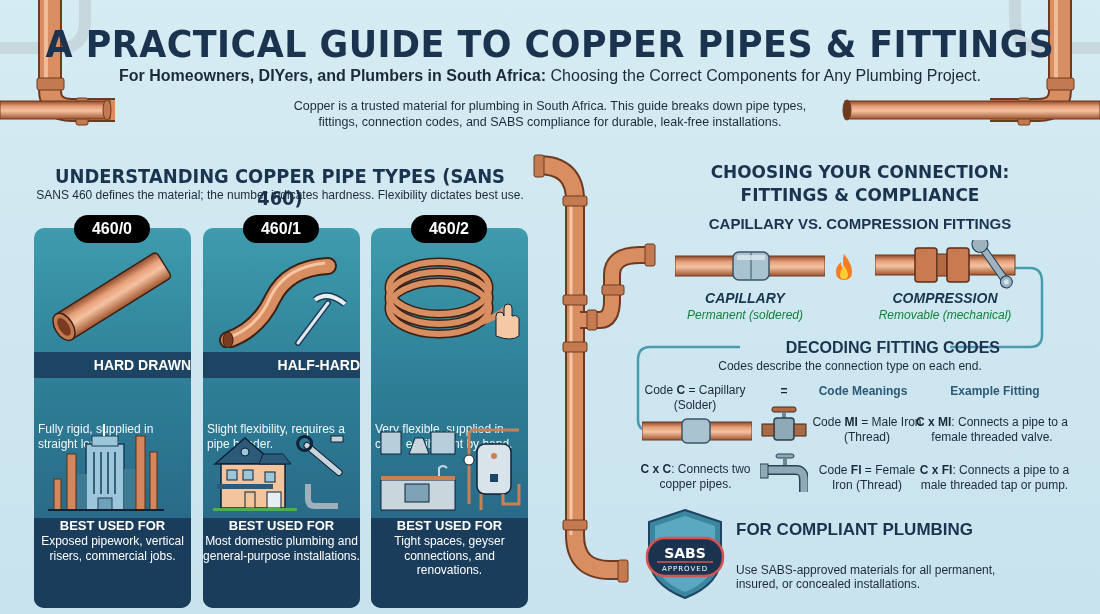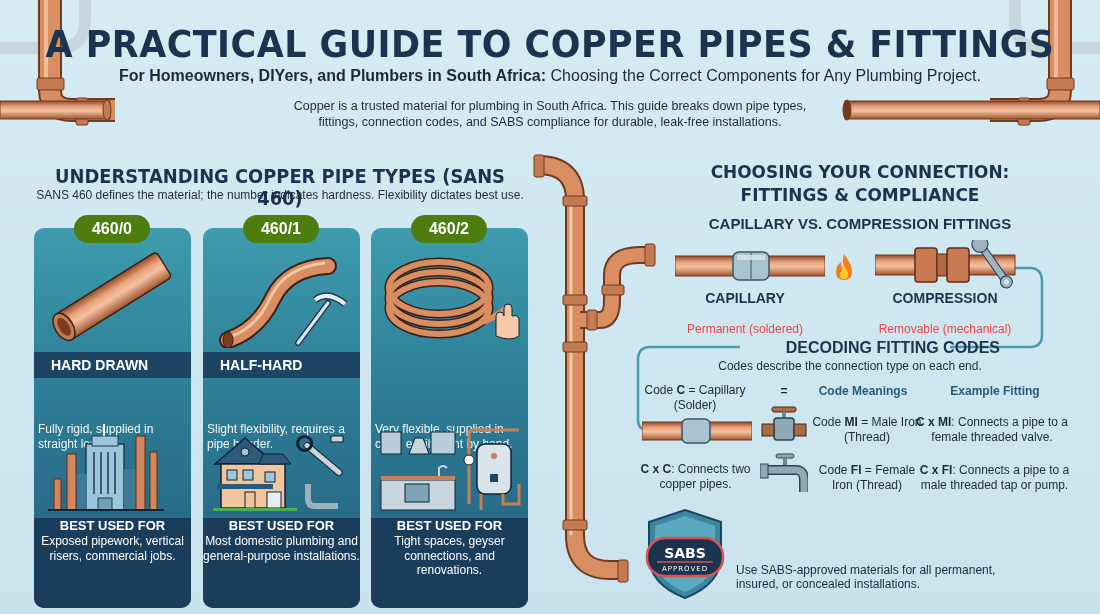--- a/index.html
+++ b/index.html
@@ -40,27 +40,27 @@
     position: absolute; left: 30px; width: 500px; top: 188px; text-align: center;
     font-size: 12px; color: #1b2a3a;
   }
   .card {
     position: absolute; top: 228px; width: 157px; height: 380px;
     border-radius: 10px; overflow: hidden;
     background: linear-gradient(180deg, #3e9cae 0%, #2e7f97 40%, #255e7e 100%);
   }
   .card-badge {
     position: absolute; top: 215px; height: 28px; width: 76px;
-    border-radius: 14px; background: #4d7c0f; color: #fff;
+    border-radius: 14px; background: #000000; color: #fff;
     font-size: 16px; font-weight: 700; text-align: center; line-height: 28px;
   }
   .card-illus { position: absolute; left: 0; top: 10px; width: 157px; height: 110px; }
   .card-bar {
     position: absolute; top: 124px; left: 0; width: 157px; height: 26px;
-    background: #1d4563; color: #fff; text-align: left;
+    background: #1d4563; color: #fff; text-align: right;
     font-size: 14px; font-weight: 700; line-height: 26px; padding-left: 17px;
   }
   .card-desc {
     position: absolute; top: 154px; left: 4px; width: 149px; 
     color: #f1f8fa; font-size: 12px; line-height: 15px; margin-top: 40px;
   }
   .card-illus2 { position: absolute; left: 0; top: 196px; width: 157px; height: 92px; }
   .card-foot {
     position: absolute; top: 290px; left: 0; width: 157px; height: 90px;
     background: #1b3d5c; color: #fff; text-align: center; 
@@ -71,23 +71,23 @@
   
   .sec-title-right {
     position: absolute; left: 660px; width: 400px; top: 160px; text-align: center;
     font-size: 18px; font-weight: 800; color: #1c3350; line-height: 23px;
     font-family: "DejaVu Sans", sans-serif; transform: scaleX(0.94);
   }
   .sub-title-right {
     position: absolute; left: 660px; width: 400px; top: 215px; text-align: center;
     font-size: 15px; font-weight: 800; color: #1c3350;
   }
-  .fit-label { position: absolute; text-align: center; width: 180px; }
+  .fit-label { position: absolute; text-align: center; width: 180px; font-style: italic; }
   .fit-label .n { font-size: 14px; font-weight: 800; color: #1c3350; }
-  .fit-label .d { font-size: 12px; color: #ef4444; margin-top: 16px; }
+  .fit-label .d { font-size: 12px; color: #15803d; margin-top: 2px; }
 
   .codes-title {
     position: absolute; left: 700px; width: 300px; top: 339px; text-align: right;
     font-size: 16px; font-weight: 800; color: #1c3350;
   }
   .codes-sub {
     position: absolute; left: 700px; width: 300px; top: 359px; text-align: center;
     font-size: 12px; color: #1b2a3a;
   }
   .ct { position: absolute; font-size: 12px; color: #1b2a3a; text-align: center; line-height: 15px; }
@@ -357,14 +357,15 @@
 
 <svg class="abs" style="left:643px;top:508px" width="84" height="92">
   <path d="M42 2 L78 14 V48 Q78 76 42 90 Q6 76 6 48 V14 Z" fill="#3c86a0" stroke="#1d4563" stroke-width="2"></path>
   <path d="M42 8 L72 18 V48 Q72 72 42 84 Q12 72 12 48 V18 Z" fill="#5aa9c0"></path>
   <rect x="4" y="30" width="76" height="38" rx="18" fill="#1c3350" stroke="#d9534f" stroke-width="2.5"></rect>
   <text x="42" y="50" text-anchor="middle" font-family="DejaVu Sans, sans-serif" font-weight="700" font-size="14" fill="#fff">SABS</text>
   <line x1="14" y1="54" x2="70" y2="54" stroke="#d9534f" stroke-width="1.5"></line>
   <text x="42" y="63" text-anchor="middle" font-family="DejaVu Sans, sans-serif" font-size="7" letter-spacing="1" fill="#fff">APPROVED</text>
 </svg>
 <div class="sabs-title">
+  <div>FOR COMPLIANT PLUMBING</div>
 </div>
 <div class="sabs-desc">Use SABS-approved materials for all permanent, insured, or concealed installations.</div>
 
 </body></html>

